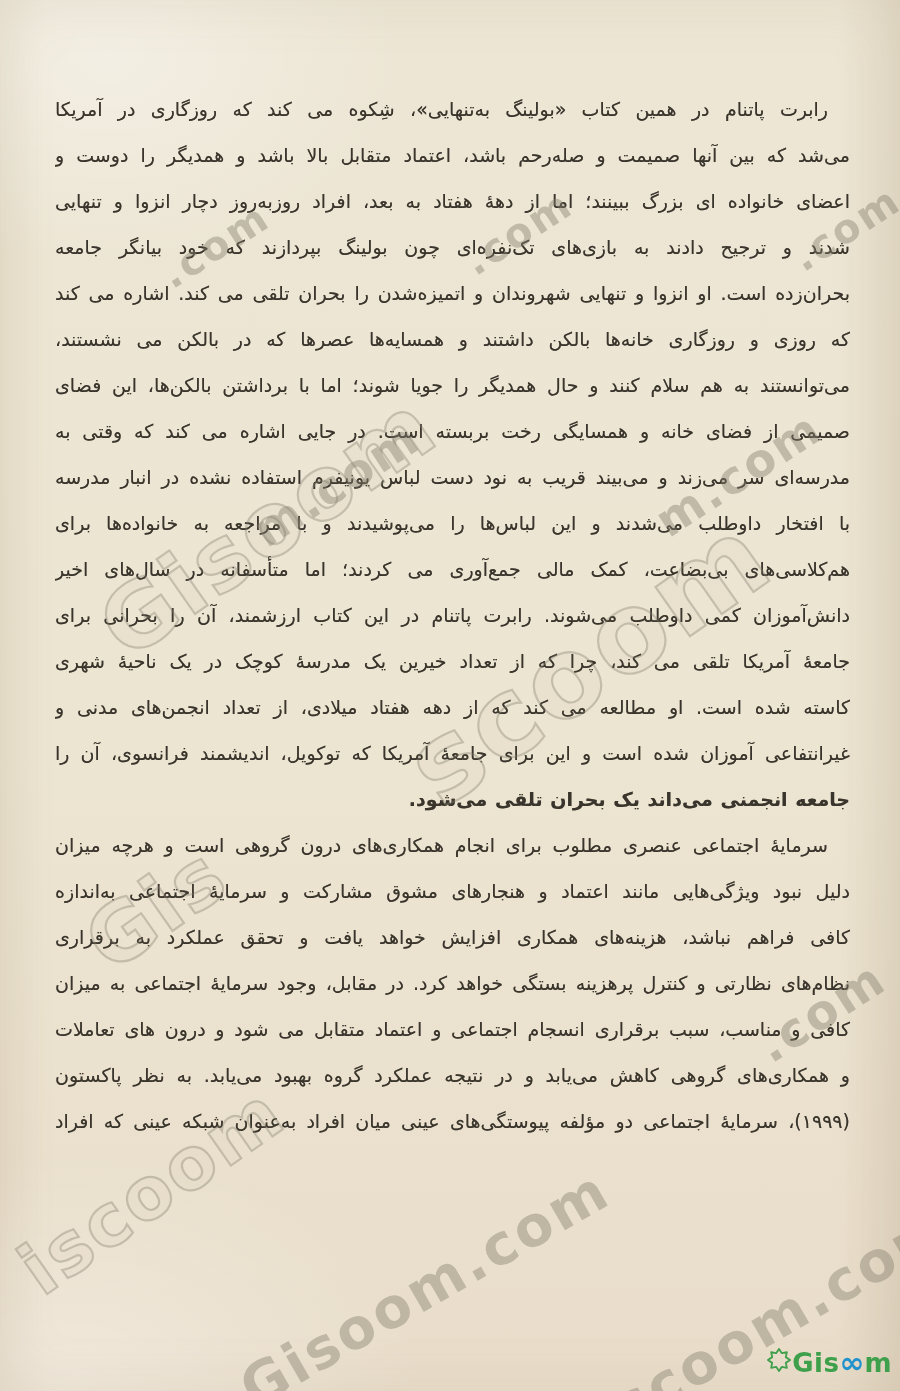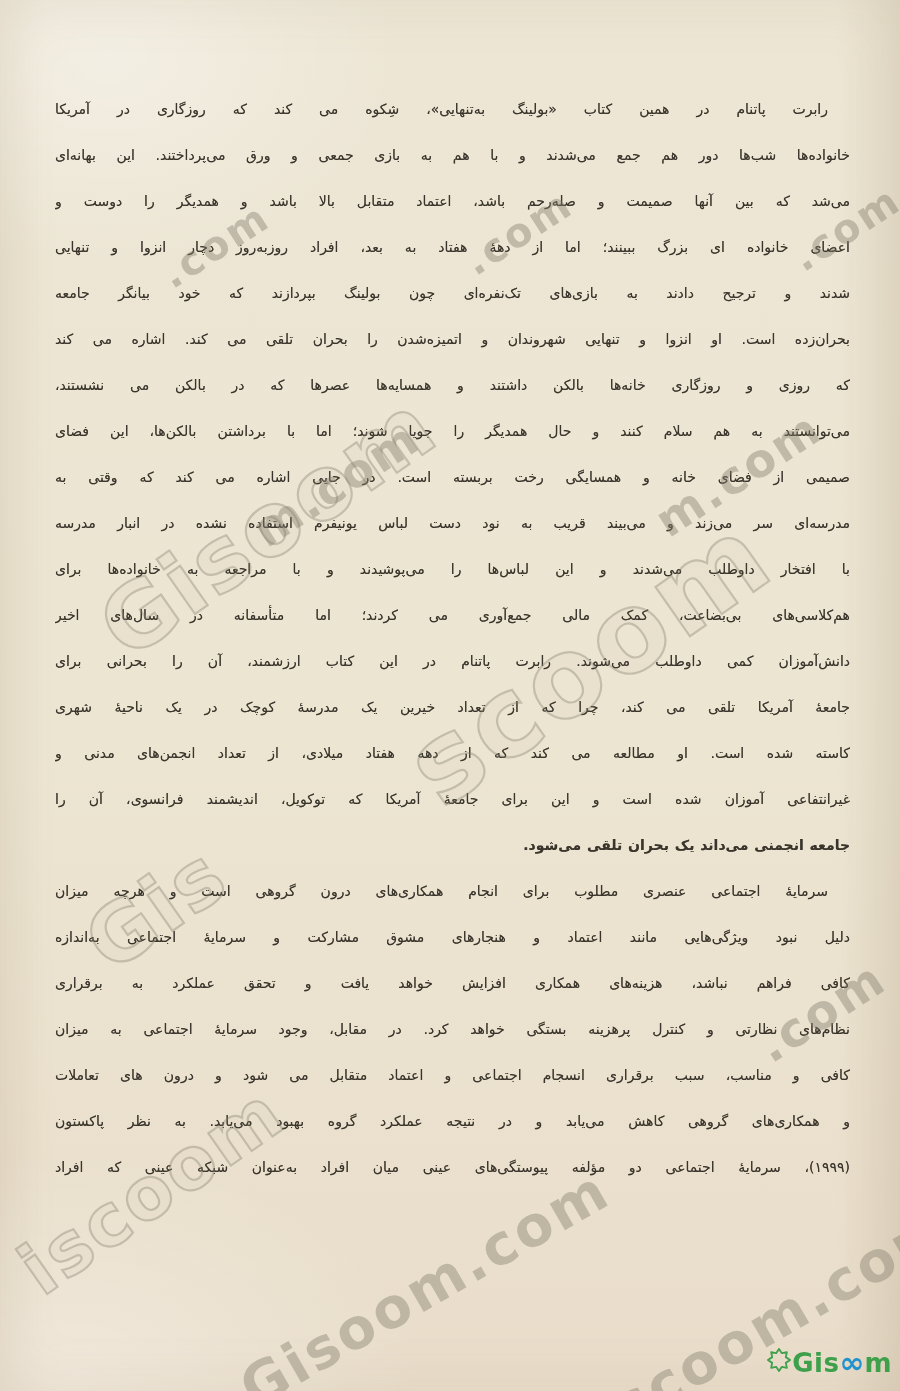--- a/index.html
+++ b/index.html
@@ -15,21 +15,21 @@
       radial-gradient(ellipse 500px 320px at 8% 99%, rgba(255,255,255,.30), rgba(255,255,255,0) 70%),
       linear-gradient(90deg, rgba(188,170,140,.10) 0%, rgba(188,170,140,0) 5%, rgba(188,170,140,0) 93%, rgba(170,150,120,.16) 100%),
       linear-gradient(180deg, #ede6d5 0%, var(--paper, #ece5d2) 55%, #e9ddca 100%);
     box-shadow: inset 0 0 60px rgba(150,130,100,.12);
   }
   
   .text-block{
     position:absolute;top:86px;right:50px;left:55px;z-index:1;
     direction:rtl;
     color:var(--ink,#3a352c);
-    font-size:14px;
+    font-size:19px;
   }
   .line{
     height:46px;line-height:46px;
     text-align:justify;text-align-last:justify;
     overflow:hidden;
     letter-spacing:.1px;
     word-spacing:1px;
     text-shadow:0 0 .6px rgba(58,53,44,.55);
   }
   .line.indent{padding-right:22px;}
@@ -74,21 +74,20 @@
     <span class="wm wm-hollow" style="left:420px;top:715px;font-size:110px;transform:rotate(-35deg);">scoom</span>
     <span class="wm wm-hollow" style="left:95px;top:905px;font-size:80px;transform:rotate(-35deg);">Gis</span>
     <span class="wm wm-solid" style="left:762px;top:1022px;font-size:48px;transform:rotate(-33deg);">.com</span>
     <span class="wm wm-hollow" style="left:28px;top:1235px;font-size:72px;transform:rotate(-35deg);">iscoom</span>
     <span class="wm wm-solid" style="left:245px;top:1360px;font-size:56px;transform:rotate(-30deg);">Gisoom.com</span>
     <span class="wm wm-solid" style="left:618px;top:1378px;font-size:56px;transform:rotate(-30deg);">scoom.com</span>
   </div>
 
   <div class="text-block" id="text-block">
       <div class="line indent">رابرت پاتنام در همین کتاب «بولینگ به‌تنهایی»، شِکوه می کند که روزگاری در آمریکا</div>
-      <div class="line">خانواده‌ها شب‌ها دور هم جمع می‌شدند و با هم به بازی جمعی و ورق می‌پرداختند. این بهانه‌ای</div>
       <div class="line">می‌شد که بین آنها صمیمت و صله‌رحم باشد، اعتماد متقابل بالا باشد و همدیگر را دوست و</div>
       <div class="line">اعضای خانواده ای بزرگ ببینند؛ اما از دههٔ هفتاد به بعد، افراد روزبه‌روز دچار انزوا و تنهایی</div>
       <div class="line">شدند و ترجیح دادند به بازی‌های تک‌نفره‌ای چون بولینگ بپردازند که خود بیانگر جامعه</div>
       <div class="line">بحران‌زده است. او انزوا و تنهایی شهروندان و اتمیزه‌شدن را بحران تلقی می کند. اشاره می کند</div>
       <div class="line">که روزی و روزگاری خانه‌ها بالکن داشتند و همسایه‌ها عصرها که در بالکن می نشستند،</div>
       <div class="line">می‌توانستند به هم سلام کنند و حال همدیگر را جویا شوند؛ اما با برداشتن بالکن‌ها، این فضای</div>
       <div class="line">صمیمی از فضای خانه و همسایگی رخت بربسته است. در جایی اشاره می کند که وقتی به</div>
       <div class="line">مدرسه‌ای سر می‌زند و می‌بیند قریب به نود دست لباس یونیفرم استفاده نشده در انبار مدرسه</div>
       <div class="line">با افتخار داوطلب می‌شدند و این لباس‌ها را می‌پوشیدند و با مراجعه به خانواده‌ها برای</div>
       <div class="line">هم‌کلاسی‌های بی‌بضاعت، کمک مالی جمع‌آوری می کردند؛ اما متأسفانه در سال‌های اخیر</div>

